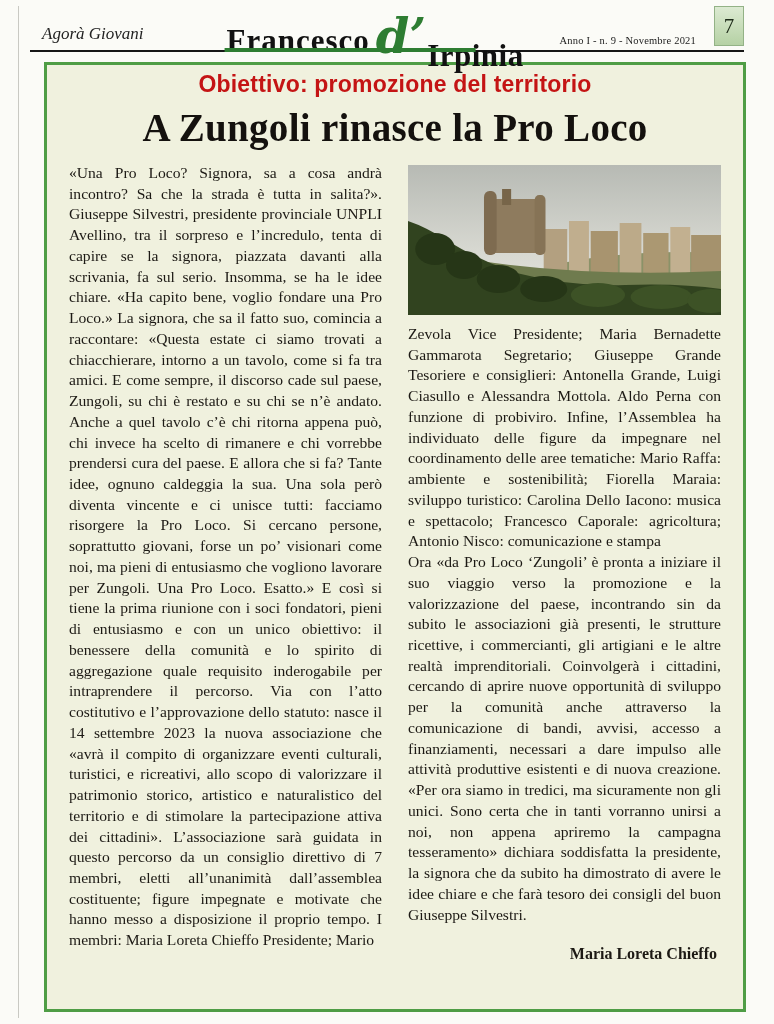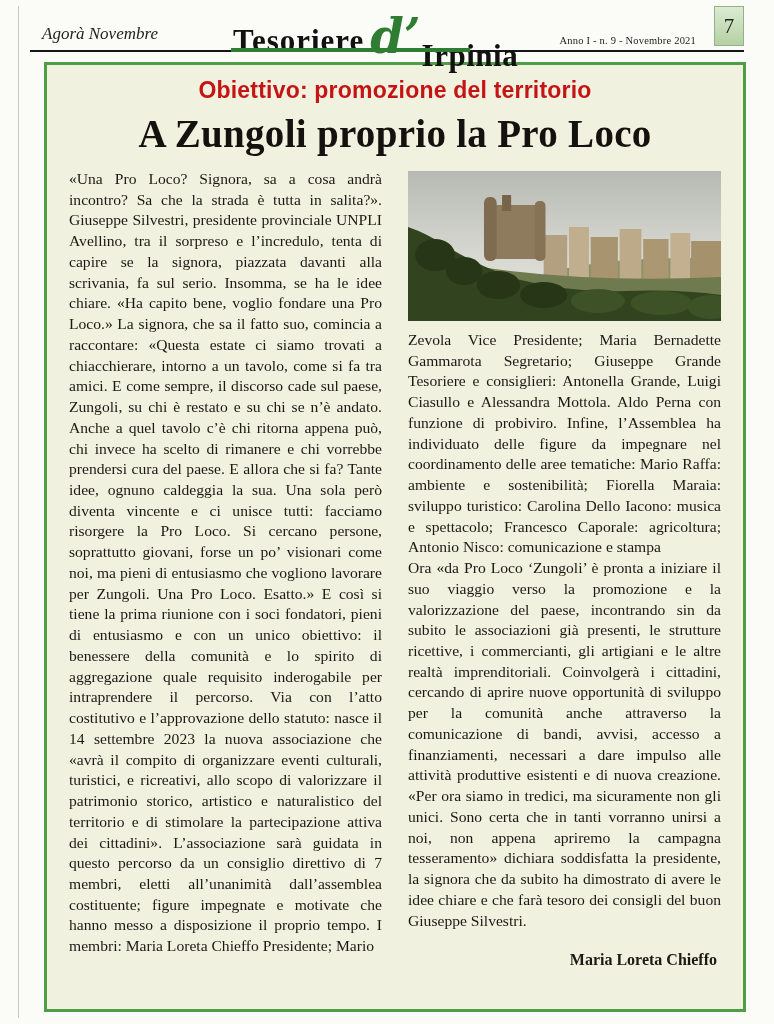--- a/index.html
+++ b/index.html
@@ -14,54 +14,54 @@
   .header-left { position:absolute; left:12px; bottom:16px; font-style:italic; font-size:17px; color:#222; }
   .header-right { position:absolute; right:48px; bottom:14px; font-size:10.5px; letter-spacing:.2px; color:#222; }
   .page-number { position:absolute; right:0; top:0; width:30px; height:40px; background:linear-gradient(#dcead2,#b5d1a4); border:1px solid #93b286; display:flex; align-items:center; justify-content:center; font-size:21px; color:#1c2a18; }
   .logo { position:absolute; left:50%; transform:translateX(-54%); top:0; display:flex; align-items:baseline; z-index:2; }
   .logo::after { content:""; position:absolute; left:-2px; top:42px; width:calc(100% - 46px); height:4px; background:var(--logo-green,#2e7d32); }
   .logo-itinerari { font-weight:bold; font-size:31px; letter-spacing:1px; color:#111; }
   .logo-d { font-family:"DejaVu Serif", serif; font-style:italic; font-weight:bold; font-size:48px; color:var(--logo-green,#2e7d32); margin:0 1px 0 6px; position:relative; top:2px; }
   .logo-irpinia { font-weight:bold; font-size:31px; letter-spacing:.5px; position:relative; top:15px; color:#111; }
 
   
-  .frame { position:absolute; left:44px; right:28px; top:62px; bottom:12px; border:3px solid var(--frame-green,#4f9d45); background:var(--paper-cream,#f0f1de); padding:12px 22px 16px; }
+  .frame { position:absolute; left:44px; right:28px; top:62px; bottom:12px; border:3px solid var(--frame-green,#4f9d45); background:var(--paper-cream,#f0f1de); padding:6px 22px 16px; }
   .kicker { text-align:center; font-family:"Liberation Sans", sans-serif; font-weight:bold; font-size:23px; color:var(--kicker-red,#c41414); letter-spacing:.2px; }
   .title { text-align:center; font-family:"Liberation Serif", serif; font-weight:bold; font-size:39px; letter-spacing:.3px; margin:7px 0 13px; color:#14110e; }
   .columns { display:flex; gap:26px; }
   .col { flex:1; text-align:justify; font-size:15.6px; line-height:1.33; hyphens:auto; -webkit-hyphens:auto; }
   .body-para { margin:0; }
   .body-para span.b { font-weight:normal; }
   .photo { height:150px; margin:2px 0 9px; }
   .photo svg { display:block; width:100%; height:100%; }
   .signature { text-align:right; font-weight:bold; font-size:16px; margin-top:18px; padding-right:4px; }
 </style>
 </head>
 <body>
 
 <div class="page">
   <div class="page-edge-line"></div>
 
   <header class="header">
-    <span class="header-left">Agorà Novembre</span>
+    <span class="header-left">Agorà Giovani</span>
     <div class="logo">
-      <span class="logo-itinerari">Tesoriere</span>
+      <span class="logo-itinerari">Francesco</span>
       <span class="logo-d">d’</span>
       <span class="logo-irpinia">Irpinia</span>
     </div>
     <span class="header-right">Anno I - n. 9 - Novembre 2021</span>
     <div class="page-number">
       <span>7</span>
     </div>
     <div class="header-rule"></div>
   </header>
 
   <main class="frame">
     <h2 class="kicker">Obiettivo: promozione del territorio</h2>
-    <h1 class="title">A Zungoli proprio la Pro Loco</h1>
+    <h1 class="title">A Zungoli rinasce la Pro Loco</h1>
 
     <div class="columns">
       <div class="col">
           <p class="body-para"><span>«Una Pro Loco? Signora, sa a cosa andrà incontro? Sa che la strada è tutta in salita?». Giuseppe Silvestri, presidente provinciale UNPLI Avellino, tra il sorpreso e l’incredulo, tenta di capire se la signora, piazzata davanti alla scrivania, fa sul serio. Insomma, se ha le idee chiare. «Ha capito bene, voglio fondare una Pro Loco.» La signora, che sa il fatto suo, comincia a raccontare: «Questa estate ci siamo trovati a chiacchierare, intorno a un tavolo, come si fa tra amici. E come sempre, il discorso cade sul paese, Zungoli, su chi è restato e su chi se n’è andato. Anche a quel tavolo c’è chi ritorna appena può, chi invece ha scelto di rimanere e chi vorrebbe prendersi cura del paese. E allora che si fa? Tante idee, ognuno caldeggia la sua. Una sola però diventa vincente e ci unisce tutti: facciamo risorgere la Pro Loco. Si cercano persone, soprattutto giovani, forse un po’ visionari come noi, ma pieni di entusiasmo che vogliono lavorare per Zungoli. Una Pro Loco. Esatto.» E così si tiene la prima riunione con i soci fondatori, pieni di entusiasmo e con un unico obiettivo: il benessere della comunità e lo spirito di aggregazione quale requisito inderogabile per intraprendere il percorso. Via con l’atto costitutivo e l’approvazione dello statuto: nasce il 14 settembre 2023 la nuova associazione che «avrà il compito di organizzare eventi culturali, turistici, e ricreativi, allo scopo di valorizzare il patrimonio storico, artistico e naturalistico del territorio e di stimolare la partecipazione attiva dei cittadini». L’associazione sarà guidata in questo percorso da un consiglio direttivo di 7 membri, eletti all’unanimità dall’assemblea costituente; figure impegnate e motivate che hanno messo a disposizione il proprio tempo. I membri: </span><span class="b">Maria Loreta Chieffo</span><span> Presidente; </span><span class="b">Mario</span></p>
         </div>
 
       <div class="col">
         <figure class="photo">
           <svg viewBox="0 0 346 150" preserveAspectRatio="none" aria-hidden="true">
             <defs>

